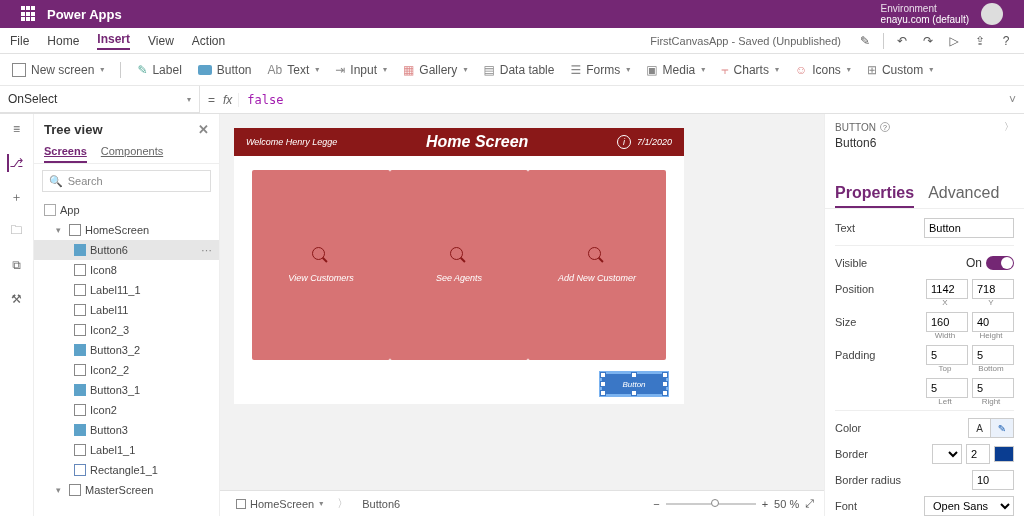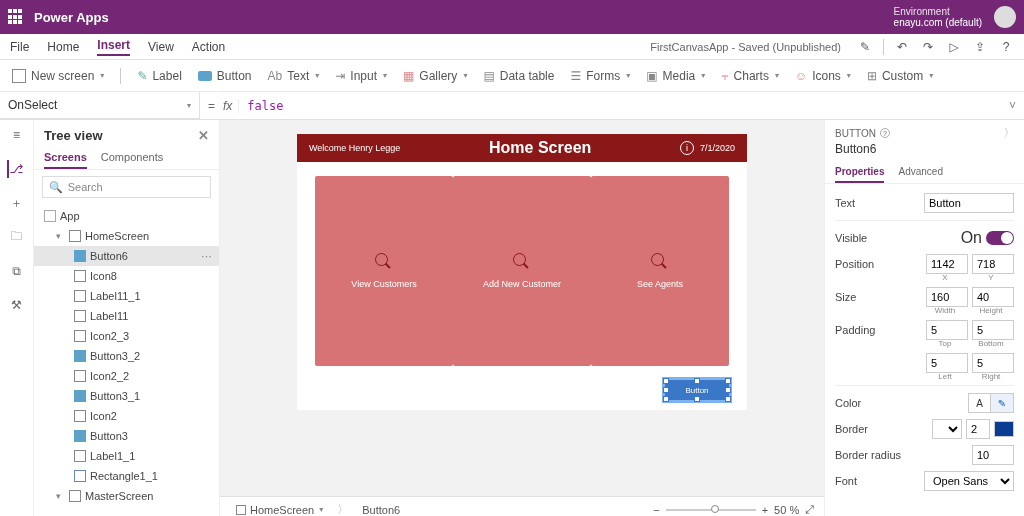--- a/index.html
+++ b/index.html
@@ -1,19 +1,19 @@
 <!DOCTYPE html>
 <html><head>
 <meta charset="utf-8">
 <style>
   * { box-sizing: border-box; margin: 0; padding: 0; font-family: "Segoe UI", Arial, sans-serif; }
   body { width: 1024px; height: 516px; overflow: hidden; background: #fff; font-size: 12px; color: #333; }
 
   
-  .titlebar { height: 34px; background: #742774; color: #fff; display: flex; align-items: center; padding: 0 8px; }
+  .titlebar { height: 28px; background: #742774; color: #fff; display: flex; align-items: center; padding: 0 21px; }
   .titlebar .waffle { width: 16px; height: 16px; margin-right: 10px; display:flex;flex-wrap:wrap;gap:1px;}
   .titlebar .waffle span{width:4px;height:4px;background:#fff;}
   .titlebar .title { font-weight: 600; font-size: 13px; }
   .titlebar .spacer { flex: 1; }
   .titlebar .env { font-size: 10px; line-height: 11px; text-align: left; margin-right: 12px; }
   .titlebar .env .l1 { opacity: .85; }
   .titlebar .avatar { width: 22px; height: 22px; border-radius: 50%; background: #ddd; }
 
   
   .menurow { height: 26px; display: flex; align-items: center; border-bottom: 1px solid #e1e1e1; padding: 0 10px; font-size: 12px; color: #444; gap: 18px;}
@@ -41,39 +41,39 @@
   
   .main { display:flex; height: calc(516px - 28px - 26px - 32px - 28px); }
   .leftrail { width: 34px; border-right:1px solid #eee; display:flex; flex-direction:column; align-items:center; padding-top:6px; gap:16px; color:#666;}
   .leftrail .rb { width:18px; height:18px; display:flex;align-items:center;justify-content:center; cursor:pointer;}
   .leftrail .rb.active{ border-left:2px solid #742774; margin-left:-2px; color:#742774;}
 
   .treepanel { width: 186px; border-right:1px solid #eee; display:flex; flex-direction:column;}
   .treepanel .hdr{ display:flex; align-items:center; padding:8px 10px 4px; font-size:13px; font-weight:600;}
   .treepanel .hdr .x{margin-left:auto;color:#888;cursor:pointer;font-size:13px;}
   .treepanel .tabs{ display:flex; gap:14px; padding:0 10px; font-size:11px; border-bottom:1px solid #eee;}
-  .treepanel .tabs .t{ padding:4px 0; cursor:pointer; color:#666;}
+  .treepanel .tabs .t{ padding:4px 0; cursor:pointer; color:#666;text-decoration:underline;}
   .treepanel .tabs .t.active{ color:#742774; border-bottom:2px solid #742774; font-weight:600;}
   .treepanel .search{ margin:6px 8px; border:1px solid #ddd; height:22px; display:flex; align-items:center; padding:0 6px; gap:5px; color:#888; font-size:11px;}
   .treelist{ flex:1; overflow:auto; padding:2px 0;}
   .node{ display:flex; align-items:center; height:20px; padding:0 6px 0 10px; font-size:11px; gap:4px; cursor:pointer; color:#444;}
   .node .tw{width:9px;color:#888;font-size:9px;}
   .node .ico{width:12px;height:12px;border:1px solid #888; display:inline-block;}
   .node.app .ico{border:1px solid #aaa; background:#fff;}
   .node .ico.btn{background:#5da2c9;border-color:#5da2c9;}
   .node .ico.lbl{background:#fff;border:1px solid #888;}
   .node .ico.rect{border:1px solid #68b;}
   .node.ind1{padding-left:22px;}
   .node.ind2{padding-left:40px;}
   .node.sel{ background:#e6e6e6;}
   .node .dots{margin-left:auto;color:#888;letter-spacing:1px;}
 
   
   .canvaswrap { flex:1; background:#f2f2f2; display:flex; flex-direction:column;}
-  .canvas { flex:1; display:flex; align-items:flex-start; justify-content:center; padding:14px; overflow:hidden;}
+  .canvas { flex:1; display:flex; align-items:flex-start; justify-content:flex-start; padding:14px; overflow:hidden;font-style:italic;}
   .screen { width:450px; background:#fff; }
   .screen .appbar{ height:28px; background:#8a1818; display:flex; align-items:center; color:#fff; padding:0 12px; font-size:10px;}
   .screen .appbar .wel{font-size:9px;}
   .screen .appbar .ttl{flex:1; text-align:center; font-weight:700; font-size:16px;}
   .screen .appbar .info{width:14px;height:14px;border:1.5px solid #fff;border-radius:50%;display:flex;align-items:center;justify-content:center;font-size:9px;margin-right:6px;}
   .screen .tiles{display:flex; gap:0; padding:14px 18px 14px; background:#fff;}
   .tile{ flex:1; height:190px; background:#d77374; border-radius:2px; display:flex; flex-direction:column; align-items:center; justify-content:center; color:#fff; font-size:9px; position:relative;}
   .tile .mag{ width:18px;height:18px;margin-bottom:8px;position:relative;}
   .tile .mag::before{content:"";position:absolute;width:11px;height:11px;border:1.5px solid #8a1818;border-radius:50%;}
   .tile .mag::after{content:"";position:absolute;width:6px;height:1.5px;background:#8a1818;transform:rotate(45deg);left:10px;top:12px;}
@@ -89,21 +89,21 @@
   .canvasfoot .sldr{margin-left:auto;display:flex;align-items:center;gap:6px;}
   .canvasfoot .track{width:90px;height:2px;background:#ccc;position:relative;}
   .canvasfoot .track .th{position:absolute;left:50%;top:-4px;width:8px;height:8px;border:1px solid #888;background:#fff;border-radius:50%;}
 
   
   .rpanel { width:200px; border-left:1px solid #eee; display:flex; flex-direction:column; font-size:11px;}
   .rpanel .rh{ padding:6px 10px 2px; color:#666; font-size:10px; display:flex; align-items:center;}
   .rpanel .rh .q{margin-left:4px;border:1px solid #aaa;border-radius:50%;width:10px;height:10px;font-size:7px;display:flex;align-items:center;justify-content:center;}
   .rpanel .rh .ar{margin-left:auto;color:#888;}
   .rpanel .rn{ padding:0 10px 6px; font-size:12px;}
-  .rpanel .rtabs{display:flex;gap:14px;padding:0 10px;border-bottom:1px solid #eee;font-size:10px;}
+  .rpanel .rtabs{display:flex;gap:14px;padding:0 10px;border-bottom:1px solid #eee;font-size:16px;margin-top:24px;}
   .rpanel .rtabs .t{padding:4px 0;color:#666;cursor:pointer;}
   .rpanel .rtabs .t.active{color:#742774;border-bottom:2px solid #742774;font-weight:600;}
   .rpanel .props{flex:1;overflow:auto;padding:6px 10px;}
   .prow{display:flex;align-items:center;height:26px;gap:4px;}
   .prow .lab{flex:1;color:#444;}
   .prow input, .prow select{border:1px solid #ccc;height:20px;font-size:11px;padding:0 4px;background:#fff;}
   .prow .w90{width:90px;}
   .prow .w42{width:42px;}
   .toggle{width:28px;height:14px;background:#742774;border-radius:7px;position:relative;}
   .toggle::after{content:"";position:absolute;right:1px;top:1px;width:12px;height:12px;background:#fff;border-radius:50%;}
@@ -330,25 +330,25 @@
           <span class="info">i</span>
           <span class="wel">7/1/2020</span>
         </div>
         <div class="tiles">
           <div class="tile">
               <div class="mag"></div>
               <span>View Customers</span>
             </div>
           <div class="tile">
               <div class="mag"></div>
-              <span>Add New Customer</span>
+              <span>See Agents</span>
             </div>
           <div class="tile">
               <div class="mag"></div>
-              <span>See Agents</span>
+              <span>Add New Customer</span>
             </div>
         </div>
         <div class="bottom">
           <div class="selbtn">
             <span>Button</span>
             <div class="h tl"></div>
               <div class="h tm"></div>
               <div class="h tr"></div>
             <div class="h ml"></div>
               <div class="h mr"></div>
@@ -393,21 +393,21 @@
       <div class="t">Advanced</div>
     </div>
     <div class="props">
       <div class="prow">
           <span class="lab">Text</span>
           <input class="w90" value="Button" style="">
         </div>
       <hr style="border:none;border-top:1px solid #eee;margin:4px 0">
       <div class="prow">
           <span class="lab">Visible</span>
-          <span style="font-size:16px">On</span>
+          <span style="font-size:12px">On</span>
           <div class="toggle"></div>
         </div>
       <div class="prow">
           <span class="lab">Position</span>
           <input class="w42" value="1142" style="">
           <input class="w42" value="718" style="">
         </div>
       <div class="sublab off">
           <span>X</span>
           <span>Y</span>

